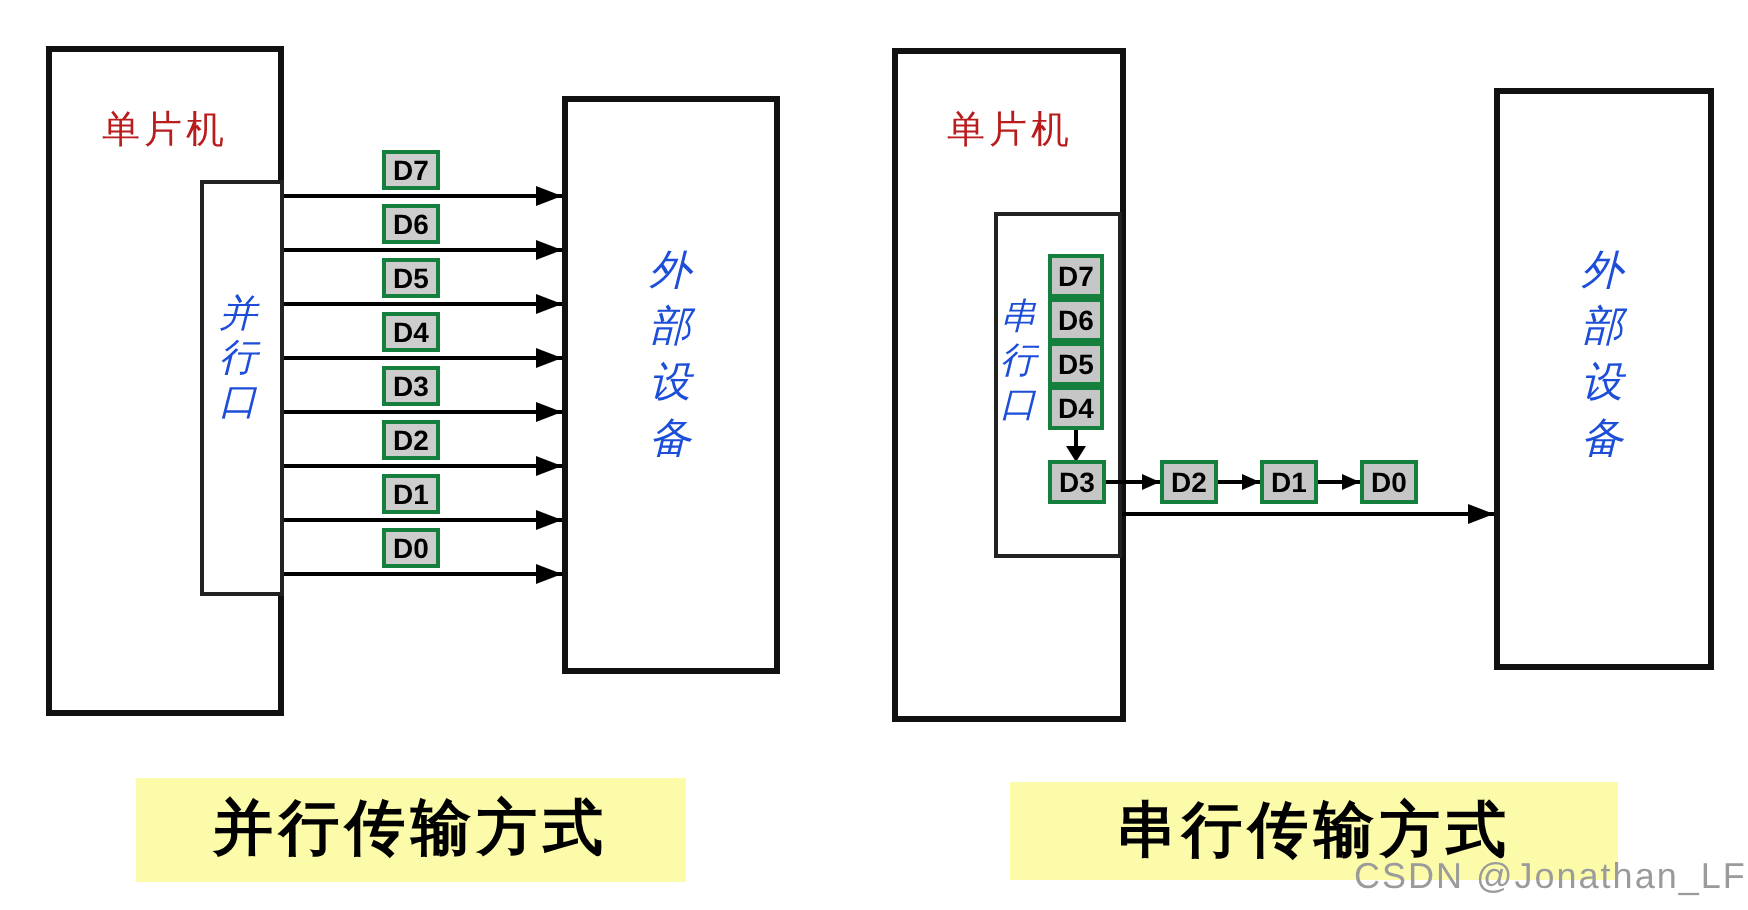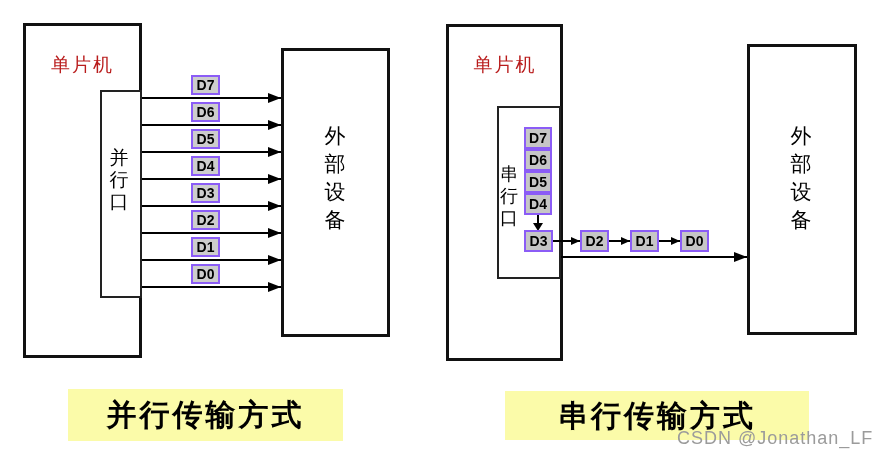--- a/index.html
+++ b/index.html
@@ -30,24 +30,25 @@
   .mcu-label {
     position: absolute;
     font-size: 19px;
     color: #b91c1c;
     text-align: center;
     letter-spacing: 2px;
     white-space: nowrap;
   }
   .vtext {
     position: absolute;
-    color: #000000;
+    color: #1d4ed8;
     text-align: center;
     word-break: break-all;
     line-height: 22px;
+    font-style: italic;
   }
   .hline {
     position: absolute;
     height: 2px;
     background: #000000;
   }
   .hline.arrow::after {
     content: "";
     position: absolute;
     right: 0;
@@ -81,21 +82,21 @@
     border-top: 8px solid #000000;
     border-left: 5px solid transparent;
     border-right: 5px solid transparent;
   }
   .dbox {
     position: absolute;
     box-sizing: border-box;
     width: 29px;
     height: 20px;
     background: #cdcdcd;
-    border: 2px solid #8b5cf6;
+    border: 2px solid #15803d;
     color: #000000;
     font-weight: bold;
     font-size: 14px;
     line-height: 16px;
     text-align: center;
   }
   .dbox.stack {
     height: 22px;
     width: 28px;
     line-height: 18px;
@@ -161,21 +162,21 @@
 
     <div class="caption" style="left: 68px; top: 389px; width: 275px; height: 52px; line-height: 52px; background: rgb(251, 251, 169); text-align: center;">并行传输方式</div>
   </div>
 
   <div>
 
     <div class="box" style="left:446px; top:24px; width:117px; height:337px;"></div>
     <div class="mcu-label" style="left:455px; top:52px; width:100px;">单片机</div>
 
     <div class="portbox" style="left:497px; top:106px; width:64px; height:173px;"></div>
-    <div class="vtext" style="left:498px; top:147px; width:22px; font-size:18px;margin-top:16px;">串行口</div>
+    <div class="vtext" style="left:498px; top:147px; width:22px; font-size:18px;">串行口</div>
 
     <div class="dbox stack" style="left:524px; top:127px;">D7</div>
     <div class="dbox stack" style="left:524px; top:149px;">D6</div>
     <div class="dbox stack" style="left:524px; top:171px;">D5</div>
     <div class="dbox stack" style="left:524px; top:193px;">D4</div>
 
     <div class="varrow" style="left:537px; top:215px; height:8px;"></div>
 
     <div class="dbox chain" style="left:524px; top:230px;">D3</div>
     <div class="hline smallarrow" style="left:553px; top:240px; width:27px;"></div>

